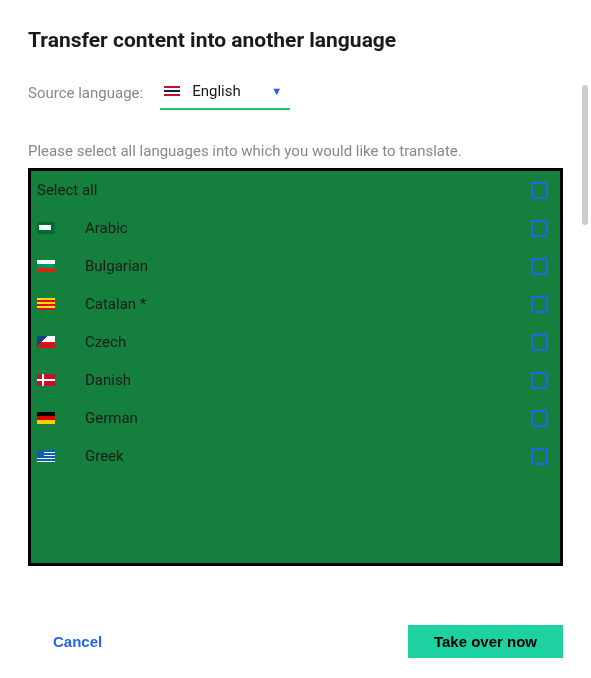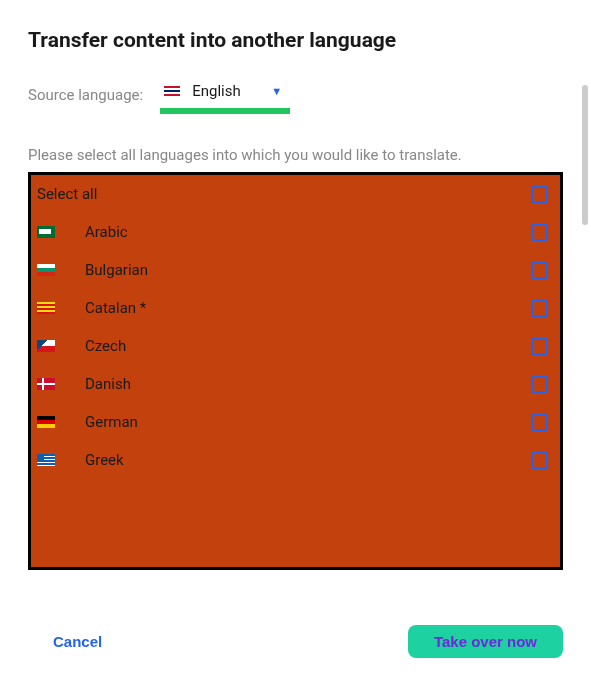--- a/index.html
+++ b/index.html
@@ -33,21 +33,21 @@
       margin-bottom: 32px;
     }
     .source-label {
       font-size: 15px;
       color: #888;
     }
     .lang-select {
       display: flex;
       align-items: center;
       gap: 12px;
-      border-bottom: 6px solid #22c55e;
+      border-bottom: 2px solid #22c55e;
       padding: 6px 8px 8px 4px;
       min-width: 130px;
       cursor: pointer;
     }
     .flag {
       width: 16px;
       height: 10px;
       display: inline-block;
       position: relative;
       flex-shrink: 0;
@@ -64,21 +64,21 @@
       color: #2563eb;
       font-size: 11px;
     }
     .instruction {
       font-size: 15px;
       color: #888;
       margin-bottom: 8px;
     }
     .list-box {
       border: 3px solid #000;
-      background: #c2410c;
+      background: #15803d;
       height: 398px;
       overflow: hidden;
       position: relative;
     }
     .select-all-row {
       display: flex;
       align-items: center;
       justify-content: space-between;
       padding: 10px 12px 10px 6px;
       font-size: 15px;
@@ -134,26 +134,26 @@
       border: none;
       color: #2563eb;
       font-size: 15px;
       font-weight: 600;
       cursor: pointer;
       padding: 10px 40px;
     }
     .takeover-btn {
       background: #1dd1a1;
       border: none;
-      color: #6d28d9;
+      color: #000000;
       font-size: 15px;
       font-weight: 600;
       cursor: pointer;
       padding: 8px 26px;
-      border-radius: 8px;
+      border-radius: 0;
     }
     .fake-scrollbar {
       position: absolute;
       right: 3px;
       top: 85px;
       width: 6px;
       height: 140px;
       background: #ccc;
       border-radius: 3px;
     }

